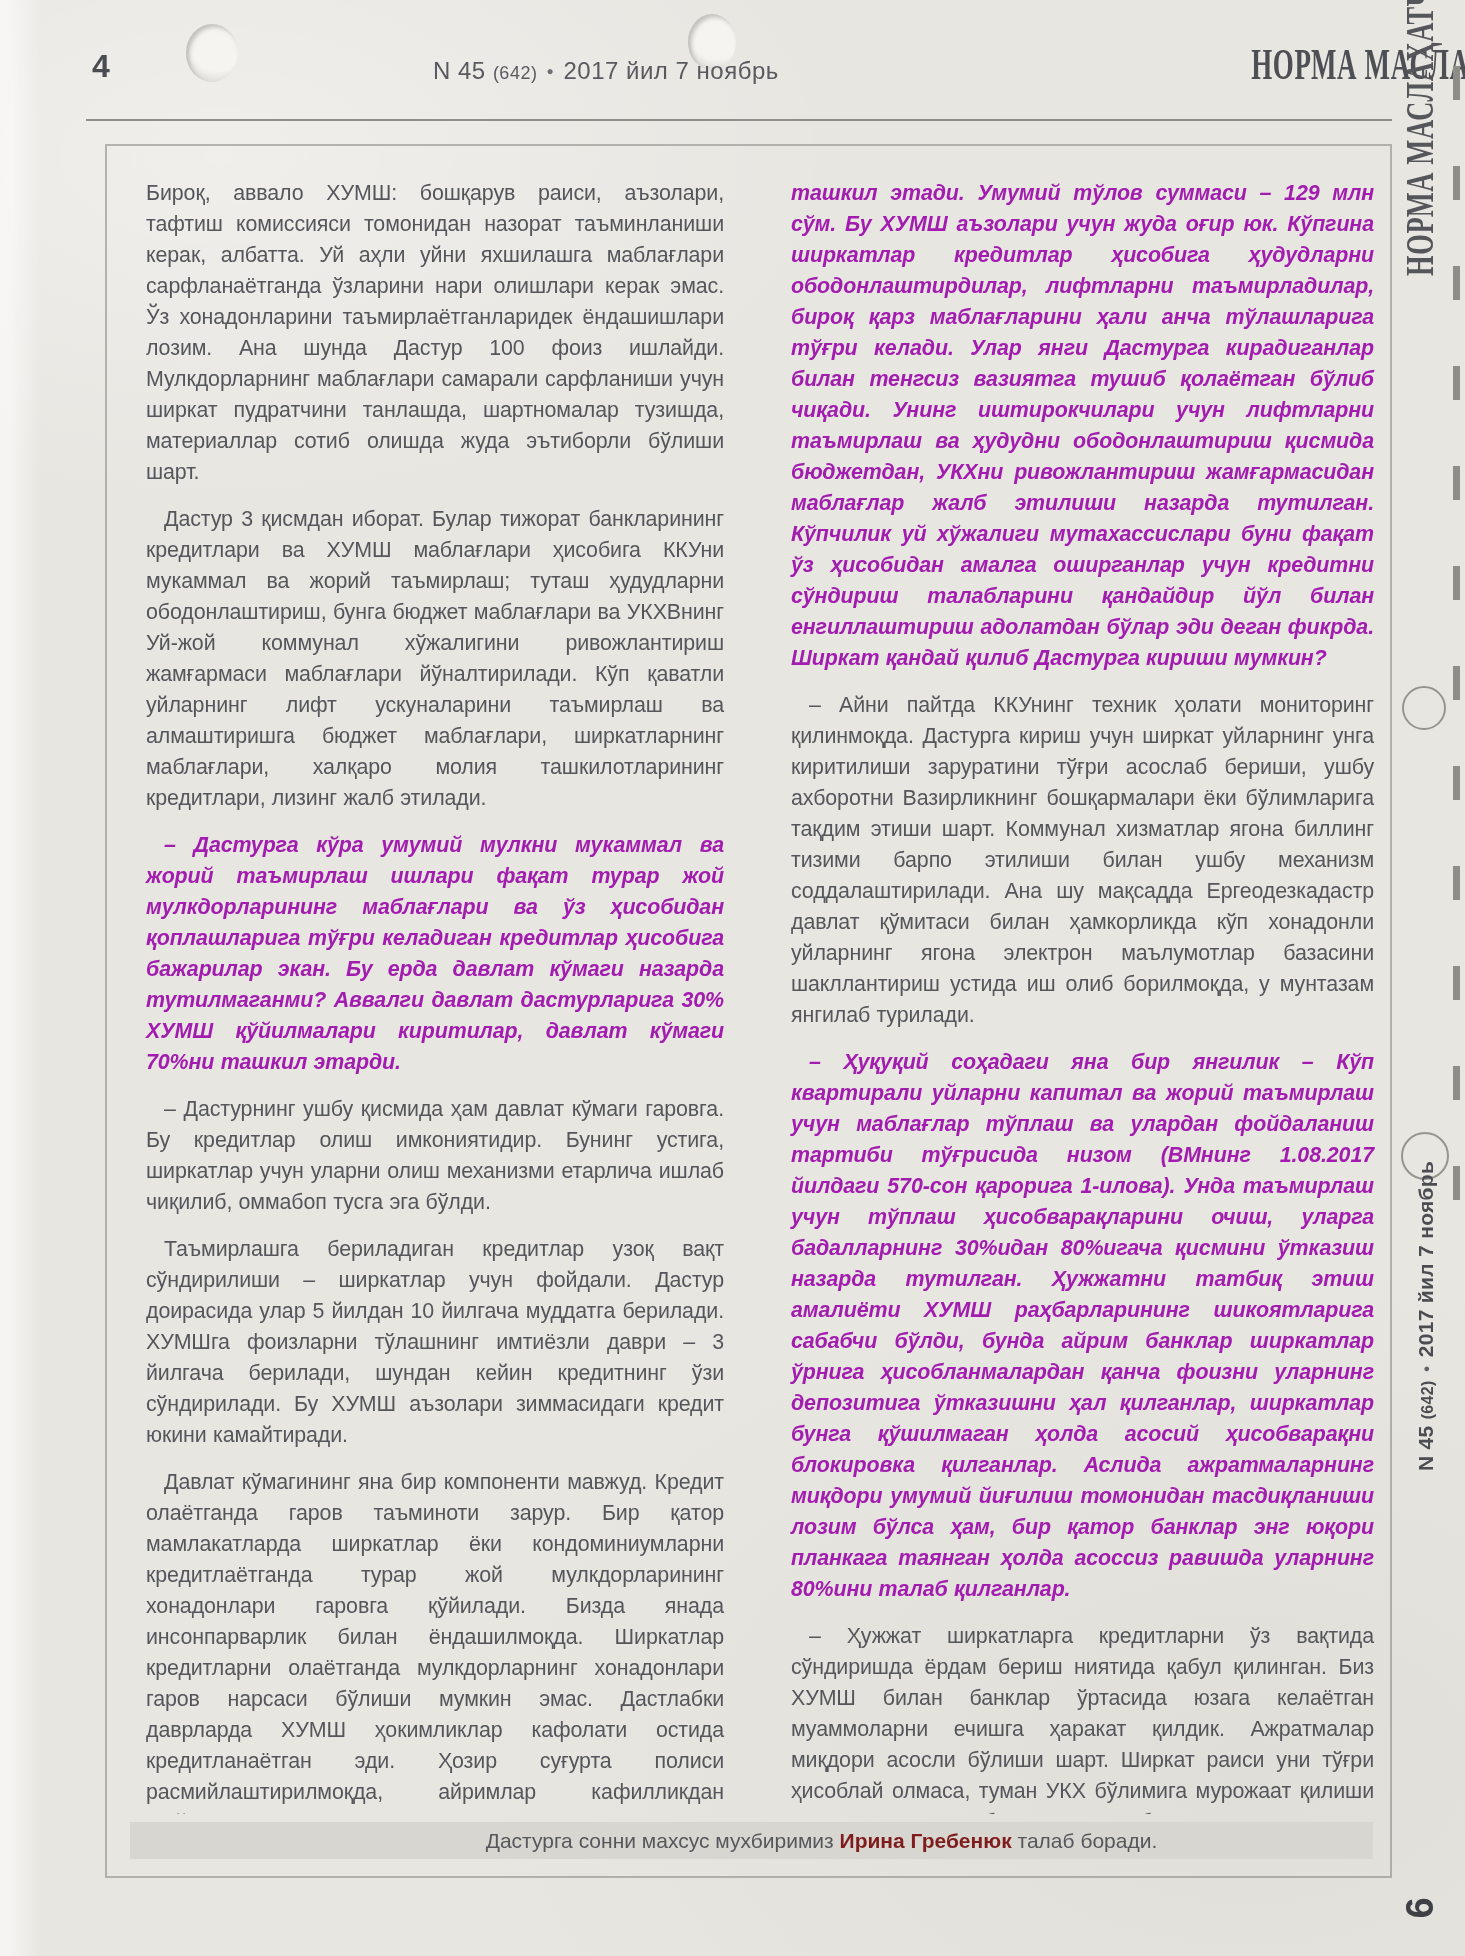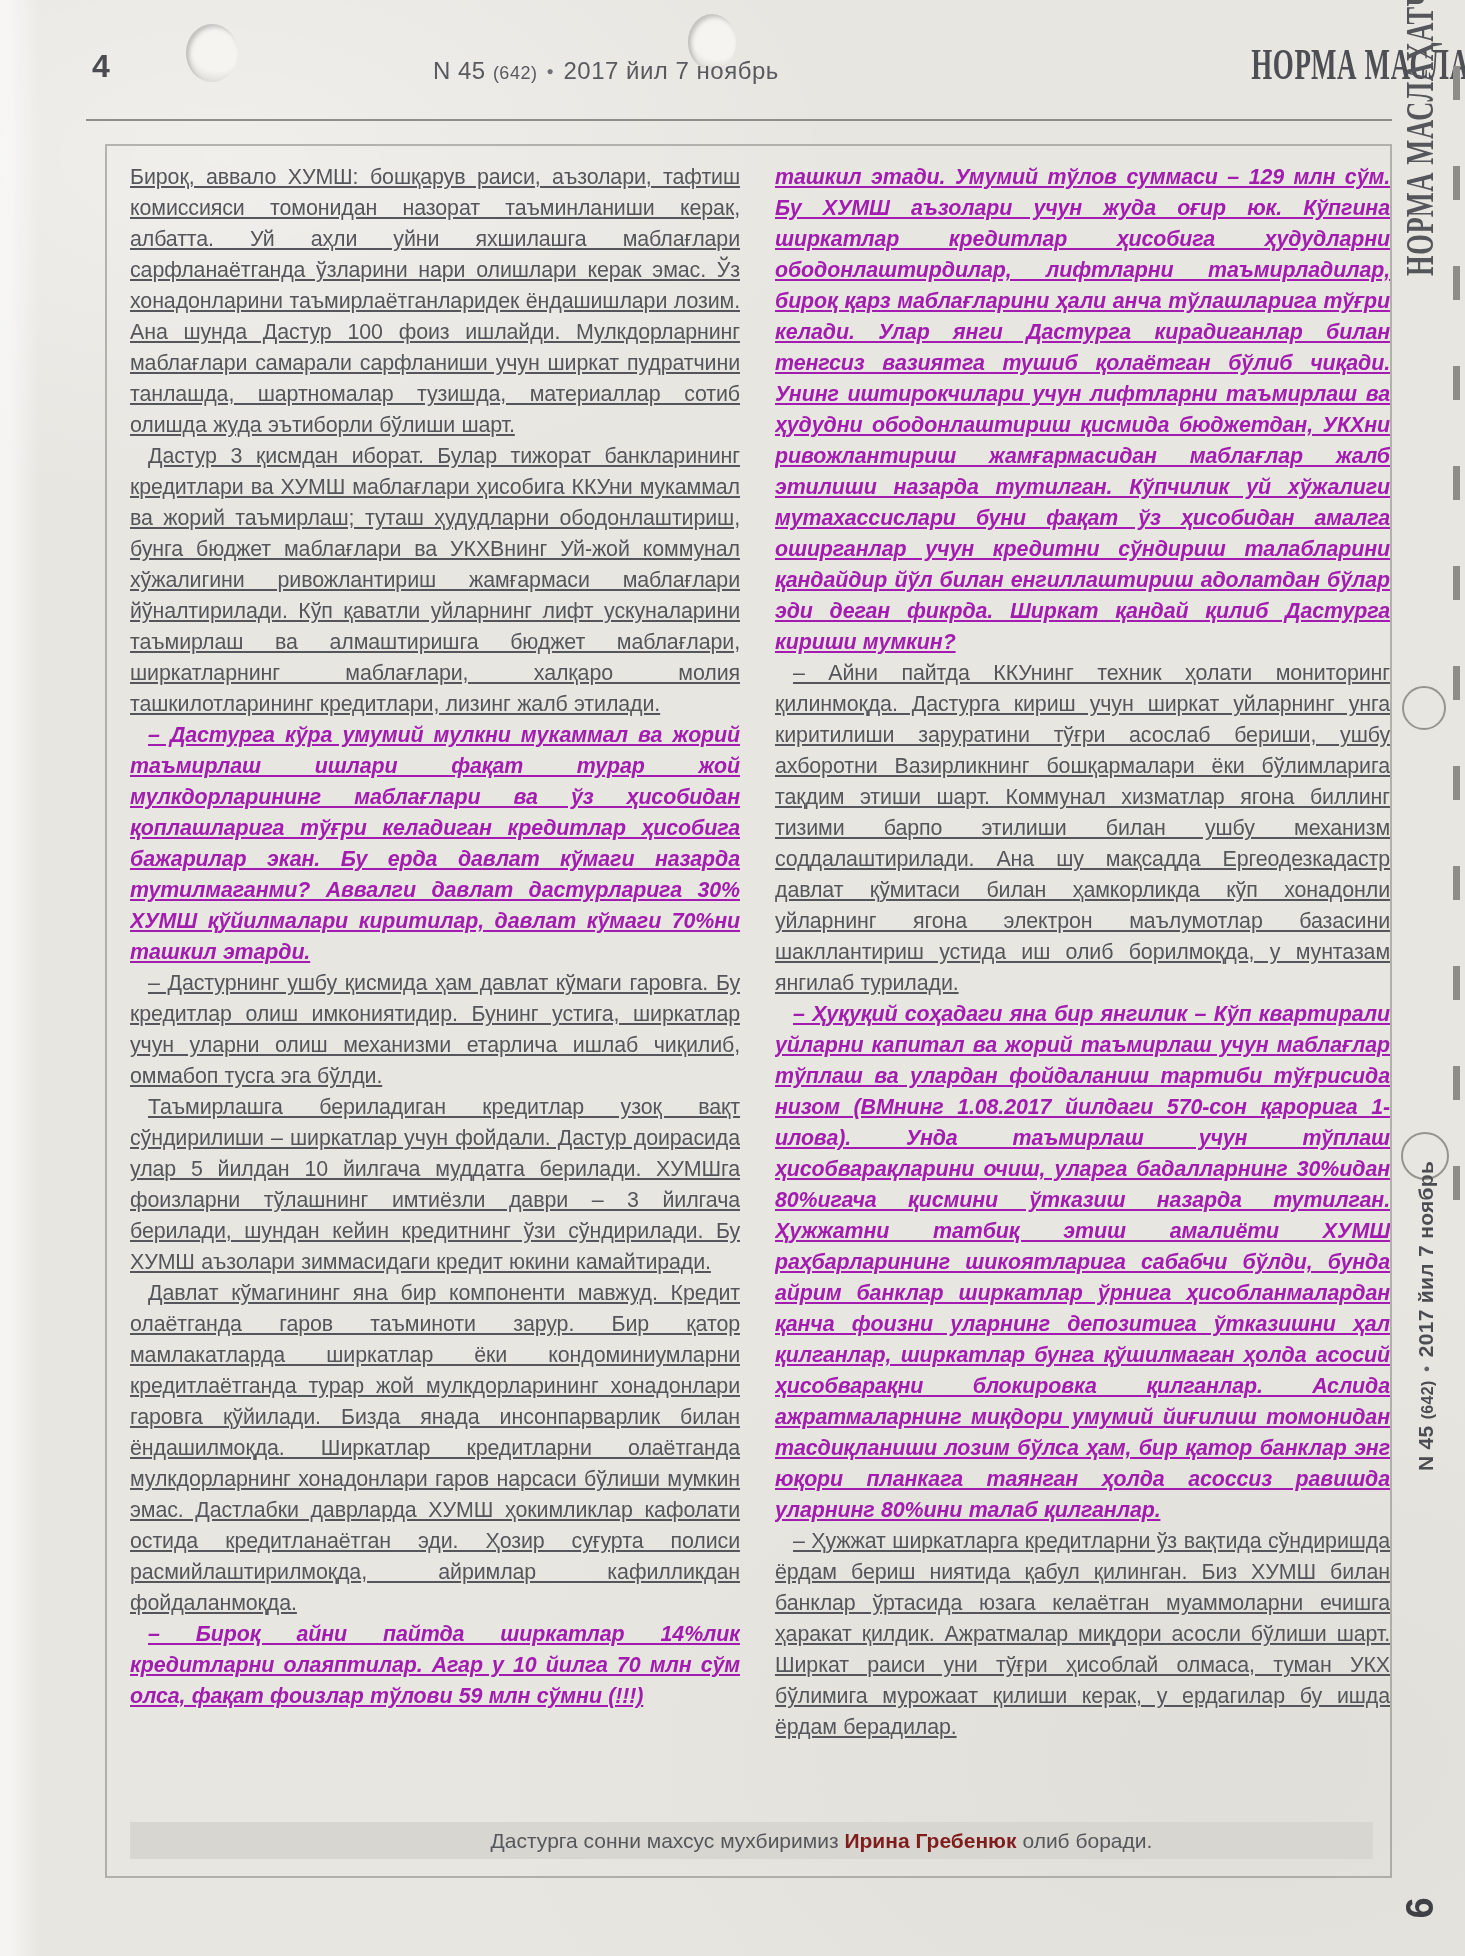--- a/index.html
+++ b/index.html
@@ -28,22 +28,22 @@
   .masthead{position:absolute;left:1040px;top:38px;width:350px;height:54px;text-align:right;white-space:nowrap;}
   .masthead .inner{display:inline-block;transform:scaleX(.6);transform-origin:100% 50%;
     font-family:"Liberation Serif",serif;font-weight:bold;font-size:45px;color:#4e4f54;letter-spacing:1px;}
   .head-rule{position:absolute;left:86px;top:119px;width:1306px;height:2px;background:#8f8f89;}
 
   .content-box{position:absolute;left:105px;top:144px;width:1287px;height:1734px;
     border:2px solid rgba(140,140,134,.6);box-sizing:border-box;}
   .col{position:absolute;top:16px;height:1652px;overflow:hidden;}
   .col-left{left:23px;width:610px;}
   .col-right{left:668px;width:615px;}
-  .col p{margin:0;text-align:justify;font-size:21.4px;line-height:31px;color:#54565b;
-    letter-spacing:-0.1px;word-spacing:.5px;text-decoration:underline;}
+  .col p{margin:16px;text-align:justify;font-size:21.4px;line-height:31px;color:#54565b;
+    letter-spacing:-0.1px;word-spacing:.5px;}
   .col p.ind{text-indent:18px;}
   .col p.qa{font-weight:bold;font-style:italic;color:#a21caf;}
 
   .footer-strip{position:absolute;left:23px;top:1676px;width:1243px;height:37px;background:#d8d6d0;
     text-align:center;line-height:37px;font-size:21px;color:#55575c;padding-left:140px;box-sizing:border-box;
     white-space:nowrap;}
   .footer-strip b{color:#7f1d1d;}
 
   
   .v-masthead{position:absolute;left:1270px;top:182px;width:300px;height:48px;
@@ -91,21 +91,21 @@
     <p class="ind">Давлат кўмагининг яна бир компоненти мавжуд. Кредит олаётганда гаров таъминоти зарур. Бир қатор мамлакатларда ширкатлар ёки кондоминиумларни кредитлаётганда турар жой мулкдорларининг хонадонлари гаровга қўйилади. Бизда янада инсонпарварлик билан ёндашилмоқда. Ширкатлар кредитларни олаётганда мулкдорларнинг хонадонлари гаров нарсаси бўлиши мумкин эмас. Дастлабки даврларда ХУМШ ҳокимликлар кафолати остида кредитланаётган эди. Ҳозир суғурта полиси расмийлаштирилмоқда, айримлар кафилликдан фойдаланмоқда.</p>
     <p class="ind qa">– Бироқ айни пайтда ширкатлар 14%лик кредитларни олаяптилар. Агар у 10 йилга 70 млн сўм олса, фақат фоизлар тўлови 59 млн сўмни (!!!)</p>
   </div>
   <div class="col col-right">
     <p class="qa">ташкил этади. Умумий тўлов суммаси – 129 млн сўм. Бу ХУМШ аъзолари учун жуда оғир юк. Кўпгина ширкатлар кредитлар ҳисобига ҳудудларни ободонлаштирдилар, лифтларни таъмирладилар, бироқ қарз маблағларини ҳали анча тўлашларига тўғри келади. Улар янги Дастурга кирадиганлар билан тенгсиз вазиятга тушиб қолаётган бўлиб чиқади. Унинг иштирокчилари учун лифтларни таъмирлаш ва ҳудудни ободонлаштириш қисмида бюджетдан, УКХни ривожлантириш жамғармасидан маблағлар жалб этилиши назарда тутилган. Кўпчилик уй хўжалиги мутахассислари буни фақат ўз ҳисобидан амалга оширганлар учун кредитни сўндириш талабларини қандайдир йўл билан енгиллаштириш адолатдан бўлар эди деган фикрда. Ширкат қандай қилиб Дастурга кириши мумкин?</p>
     <p class="ind">– Айни пайтда ККУнинг техник ҳолати мониторинг қилинмоқда. Дастурга кириш учун ширкат уйларнинг унга киритилиши заруратини тўғри асослаб бериши, ушбу ахборотни Вазирликнинг бошқармалари ёки бўлимларига тақдим этиши шарт. Коммунал хизматлар ягона биллинг тизими барпо этилиши билан ушбу механизм соддалаштирилади. Ана шу мақсадда Ергеодезкадастр давлат қўмитаси билан ҳамкорликда кўп хонадонли уйларнинг ягона электрон маълумотлар базасини шакллантириш устида иш олиб борилмоқда, у мунтазам янгилаб турилади.</p>
     <p class="ind qa">– Ҳуқуқий соҳадаги яна бир янгилик – Кўп квартирали уйларни капитал ва жорий таъмирлаш учун маблағлар тўплаш ва улардан фойдаланиш тартиби тўғрисида низом (ВМнинг 1.08.2017 йилдаги 570-сон қарорига 1-илова). Унда таъмирлаш учун тўплаш ҳисобварақларини очиш, уларга бадалларнинг 30%идан 80%игача қисмини ўтказиш назарда тутилган. Ҳужжатни татбиқ этиш амалиёти ХУМШ раҳбарларининг шикоятларига сабабчи бўлди, бунда айрим банклар ширкатлар ўрнига ҳисобланмалардан қанча фоизни уларнинг депозитига ўтказишни ҳал қилганлар, ширкатлар бунга қўшилмаган ҳолда асосий ҳисобварақни блокировка қилганлар. Аслида ажратмаларнинг миқдори умумий йиғилиш томонидан тасдиқланиши лозим бўлса ҳам, бир қатор банклар энг юқори планкага таянган ҳолда асоссиз равишда уларнинг 80%ини талаб қилганлар.</p>
     <p class="ind">– Ҳужжат ширкатларга кредитларни ўз вақтида сўндиришда ёрдам бериш ниятида қабул қилинган. Биз ХУМШ билан банклар ўртасида юзага келаётган муаммоларни ечишга ҳаракат қилдик. Ажратмалар миқдори асосли бўлиши шарт. Ширкат раиси уни тўғри ҳисоблай олмаса, туман УКХ бўлимига мурожаат қилиши керак, у ердагилар бу ишда ёрдам берадилар.</p>
   </div>
   <div class="footer-strip">
-    <span>Дастурга сонни махсус мухбиримиз </span><b>Ирина Гребенюк</b><span> олиб боради.</span>
+    <span>Дастурга сонни махсус мухбиримиз </span><b>Ирина Гребенюк</b><span> талаб боради.</span>
   </div>
 </div>
 
 <div class="v-masthead">
   <span class="inner">НОРМА МАСЛАҲАТЧИ</span>
 </div>
 <div class="reg-circle circle1"></div>
 <div class="reg-circle circle2"></div>
 <div class="edge-dashes"></div>
 <div class="v-issue">

